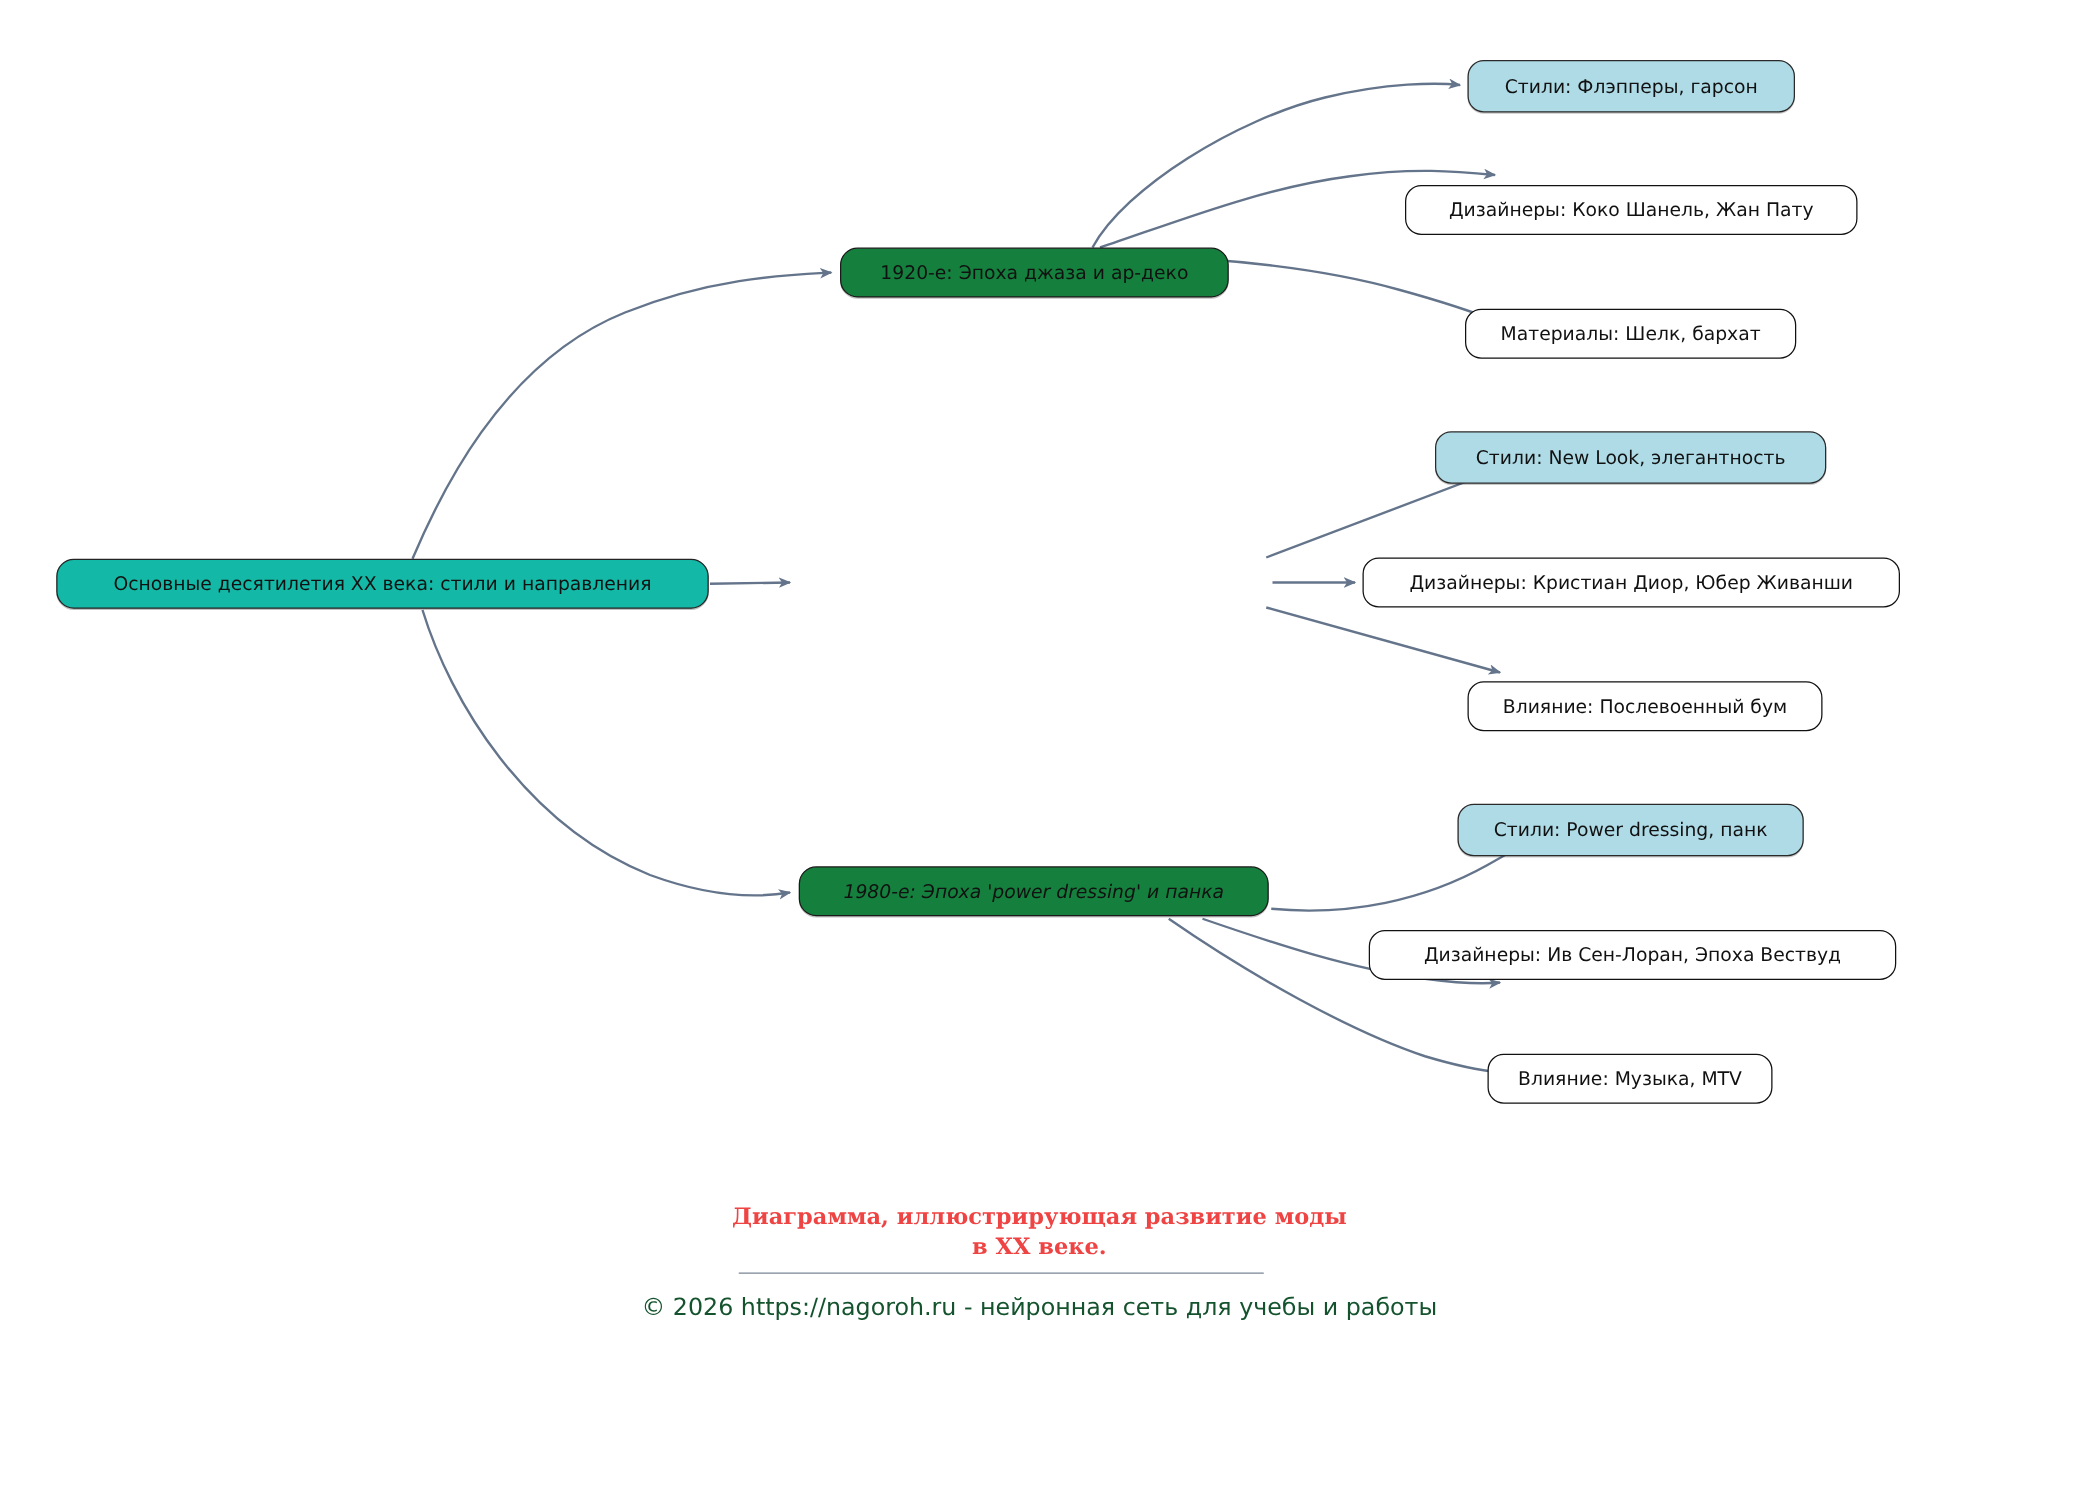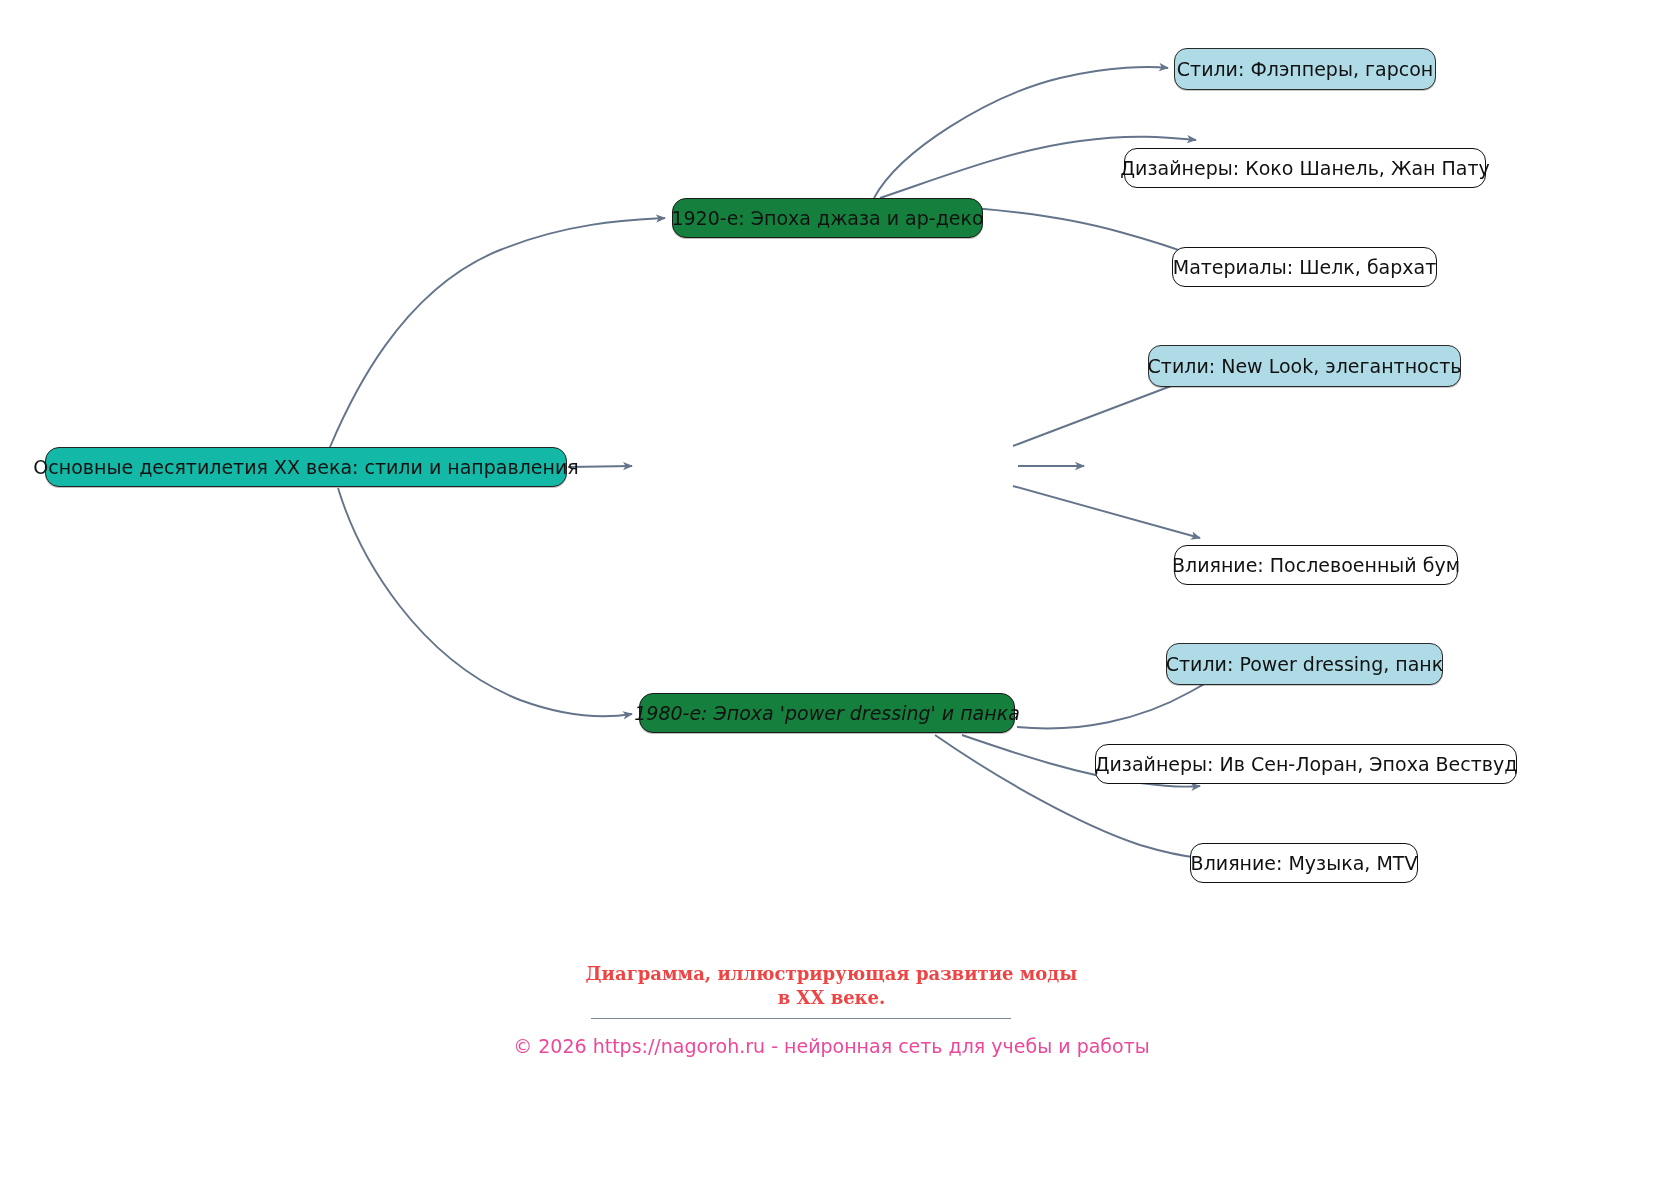--- a/index.html
+++ b/index.html
@@ -10,21 +10,21 @@
   }
   #canvas{position:relative;width:1663px;height:1195px;overflow:hidden;background:#fff;}
   #edges{position:absolute;left:0;top:0;width:1663px;height:1195px;}
   .node{
     position:absolute;
     box-sizing:border-box;
     display:flex;align-items:center;justify-content:center;
     border:1.4px solid #1a1a1a;
     border-radius:12px;
     color:#111111;
-    font-size:19px;
+    font-size:15px;
     line-height:1;
     white-space:nowrap;
     padding:0 14px;
     background:#ffffff;
   }
   .node.root{
     background:#14b8a6;
     border:1.6px solid #242424;
     border-radius:14px;
     box-shadow:0 1px 0 rgba(0,0,0,.25);
@@ -59,21 +59,21 @@
   .caption-inner{display:inline-block;max-width:500px;}
   .rule{
     position:absolute;
     height:0;
     border-top:1.4px solid #7b8594;
   }
   .copyright{
     position:absolute;
     left:0;width:1663px;
     text-align:center;
-    color:#ec4899;
+    color:#14532d;
     font-size:19px;
     font-family:"DejaVu Sans","Liberation Sans",sans-serif;
   }
 </style>
 </head>
 <body>
 
 <div id="canvas">
 
   <svg id="edges" viewBox="0 0 1663 1195">
@@ -117,20 +117,23 @@
   <div class="node leaf" style="left:1124px;top:148px;width:362px;height:40px;">
     <span>Дизайнеры: Коко Шанель, Жан Пату</span>
   </div>
   <div class="node leaf" style="left:1172px;top:247px;width:265px;height:40px;justify-content:center;">
     <span>Материалы: Шелк, бархат</span>
   </div>
 
   <div class="node accent" style="left:1148px;top:345px;width:313px;height:42px;">
     <span>Стили: New Look, элегантность</span>
   </div>
+  <div class="node leaf" style="left:1090px;top:446px;width:430px;height:40px;">
+    <span>Дизайнеры: Кристиан Диор, Юбер Живанши</span>
+  </div>
   <div class="node leaf" style="left:1174px;top:545px;width:284px;height:40px;">
     <span>Влияние: Послевоенный бум</span>
   </div>
 
   <div class="node branch" style="left:639px;top:693px;width:376px;height:40px;font-style:italic;">
     <span>1980-е: Эпоха 'power dressing' и панка</span>
   </div>
   <div class="node accent" style="left:1166px;top:643px;width:277px;height:42px;">
     <span>Стили: Power dressing, панк</span>
   </div>

